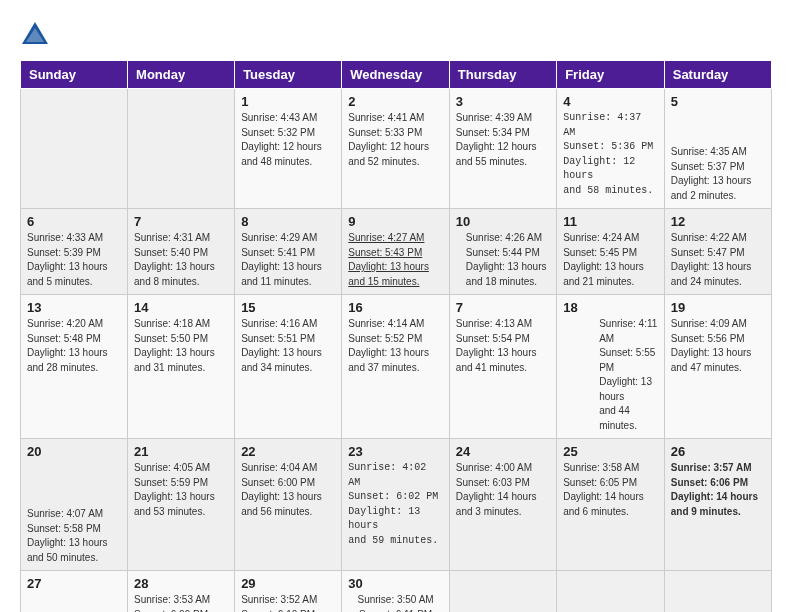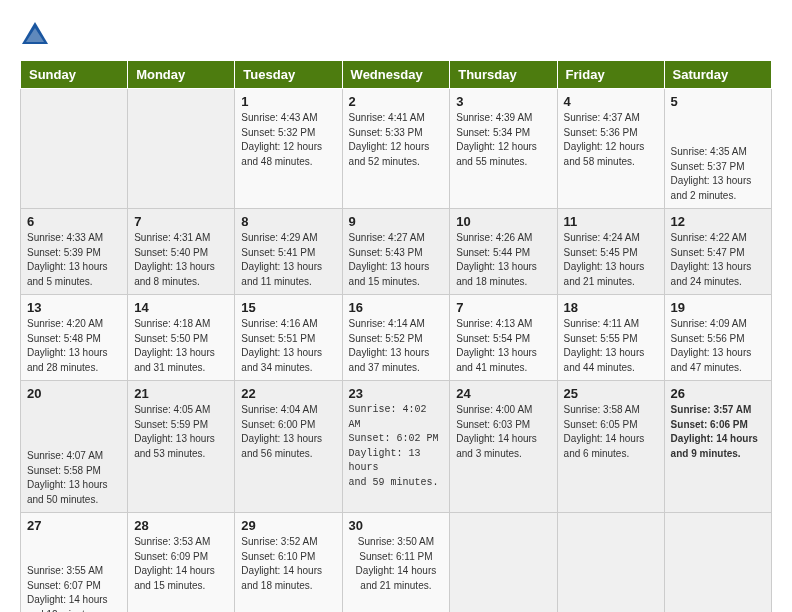--- a/index.html
+++ b/index.html
@@ -50,21 +50,21 @@
     }
     .title-location {
       font-size: 15px;
       color: #444;
     }
     .calendar {
       width: 100%;
       border-collapse: collapse;
     }
     .calendar th {
-      background: #4d7c0f;
+      background: #4c1d95;
       color: #fff;
       text-align: left;
       padding: 6px 8px;
       font-size: 13px;
       font-weight: bold;
       border: 1px solid #fff;
     }
     .calendar td {
       vertical-align: top;
       border: 1px solid #ccc;
@@ -147,21 +147,21 @@
         </td>
         <td>
           <span class="day-num">3</span>
           <div class="day-info" style="white-space: pre-line;">Sunrise: 4:39 AM
 Sunset: 5:34 PM
 Daylight: 12 hours
 and 55 minutes.</div>
         </td>
         <td>
           <span class="day-num">4</span>
-          <div class="day-info" style="white-space: pre-line;">Sunrise: 4:37 AM
+          <div class="day-info" style="white-space: pre-line; font-family: Liberation Mono, monospace;">Sunrise: 4:37 AM
 Sunset: 5:36 PM
 Daylight: 12 hours
 and 58 minutes.</div>
         </td>
         <td>
           <span class="day-num">5</span>
           <div class="day-info" style="white-space: pre-line; margin-top: 36px;">Sunrise: 4:35 AM
 Sunset: 5:37 PM
 Daylight: 13 hours
 and 2 minutes.</div>
@@ -184,28 +184,28 @@
         </td>
         <td>
           <span class="day-num">8</span>
           <div class="day-info" style="white-space: pre-line;">Sunrise: 4:29 AM
 Sunset: 5:41 PM
 Daylight: 13 hours
 and 11 minutes.</div>
         </td>
         <td>
           <span class="day-num">9</span>
-          <div class="day-info" style="white-space: pre-line;">Sunrise: 4:27 AM
+          <div class="day-info" style="white-space: pre-line; text-decoration: underline;">Sunrise: 4:27 AM
 Sunset: 5:43 PM
 Daylight: 13 hours
 and 15 minutes.</div>
         </td>
         <td>
           <span class="day-num">10</span>
-          <div class="day-info" style="white-space: pre-line;">Sunrise: 4:26 AM
+          <div class="day-info" style="white-space: pre-line; margin-left: 10px;">Sunrise: 4:26 AM
 Sunset: 5:44 PM
 Daylight: 13 hours
 and 18 minutes.</div>
         </td>
         <td>
           <span class="day-num">11</span>
           <div class="day-info" style="white-space: pre-line;">Sunrise: 4:24 AM
 Sunset: 5:45 PM
 Daylight: 13 hours
 and 21 minutes.</div>
@@ -249,21 +249,21 @@
         </td>
         <td>
           <span class="day-num">7</span>
           <div class="day-info" style="white-space: pre-line;">Sunrise: 4:13 AM
 Sunset: 5:54 PM
 Daylight: 13 hours
 and 41 minutes.</div>
         </td>
         <td>
           <span class="day-num">18</span>
-          <div class="day-info" style="white-space: pre-line;">Sunrise: 4:11 AM
+          <div class="day-info" style="white-space: pre-line; margin-left: 36px;">Sunrise: 4:11 AM
 Sunset: 5:55 PM
 Daylight: 13 hours
 and 44 minutes.</div>
         </td>
         <td>
           <span class="day-num">19</span>
           <div class="day-info" style="white-space: pre-line;">Sunrise: 4:09 AM
 Sunset: 5:56 PM
 Daylight: 13 hours
 and 47 minutes.</div>

